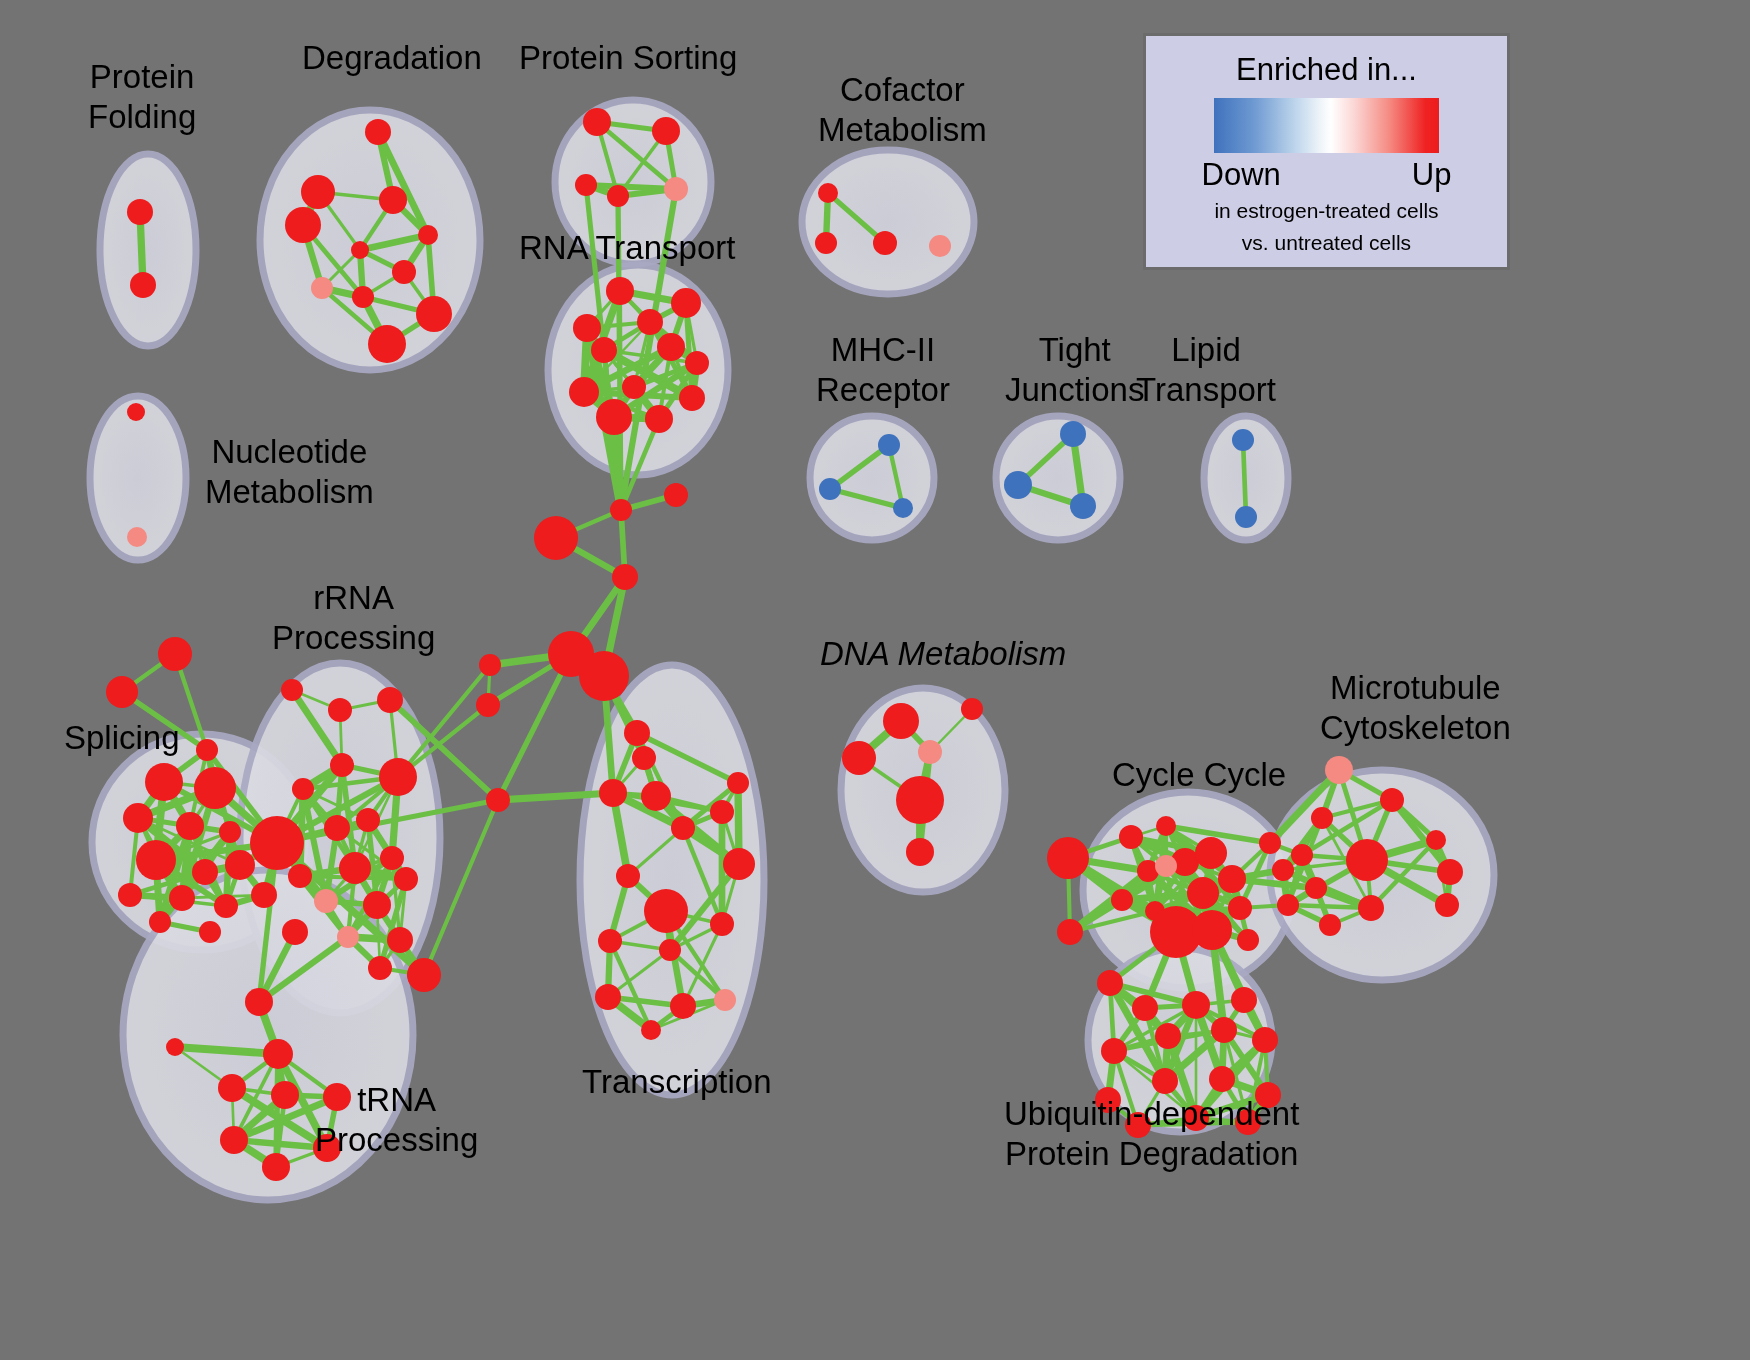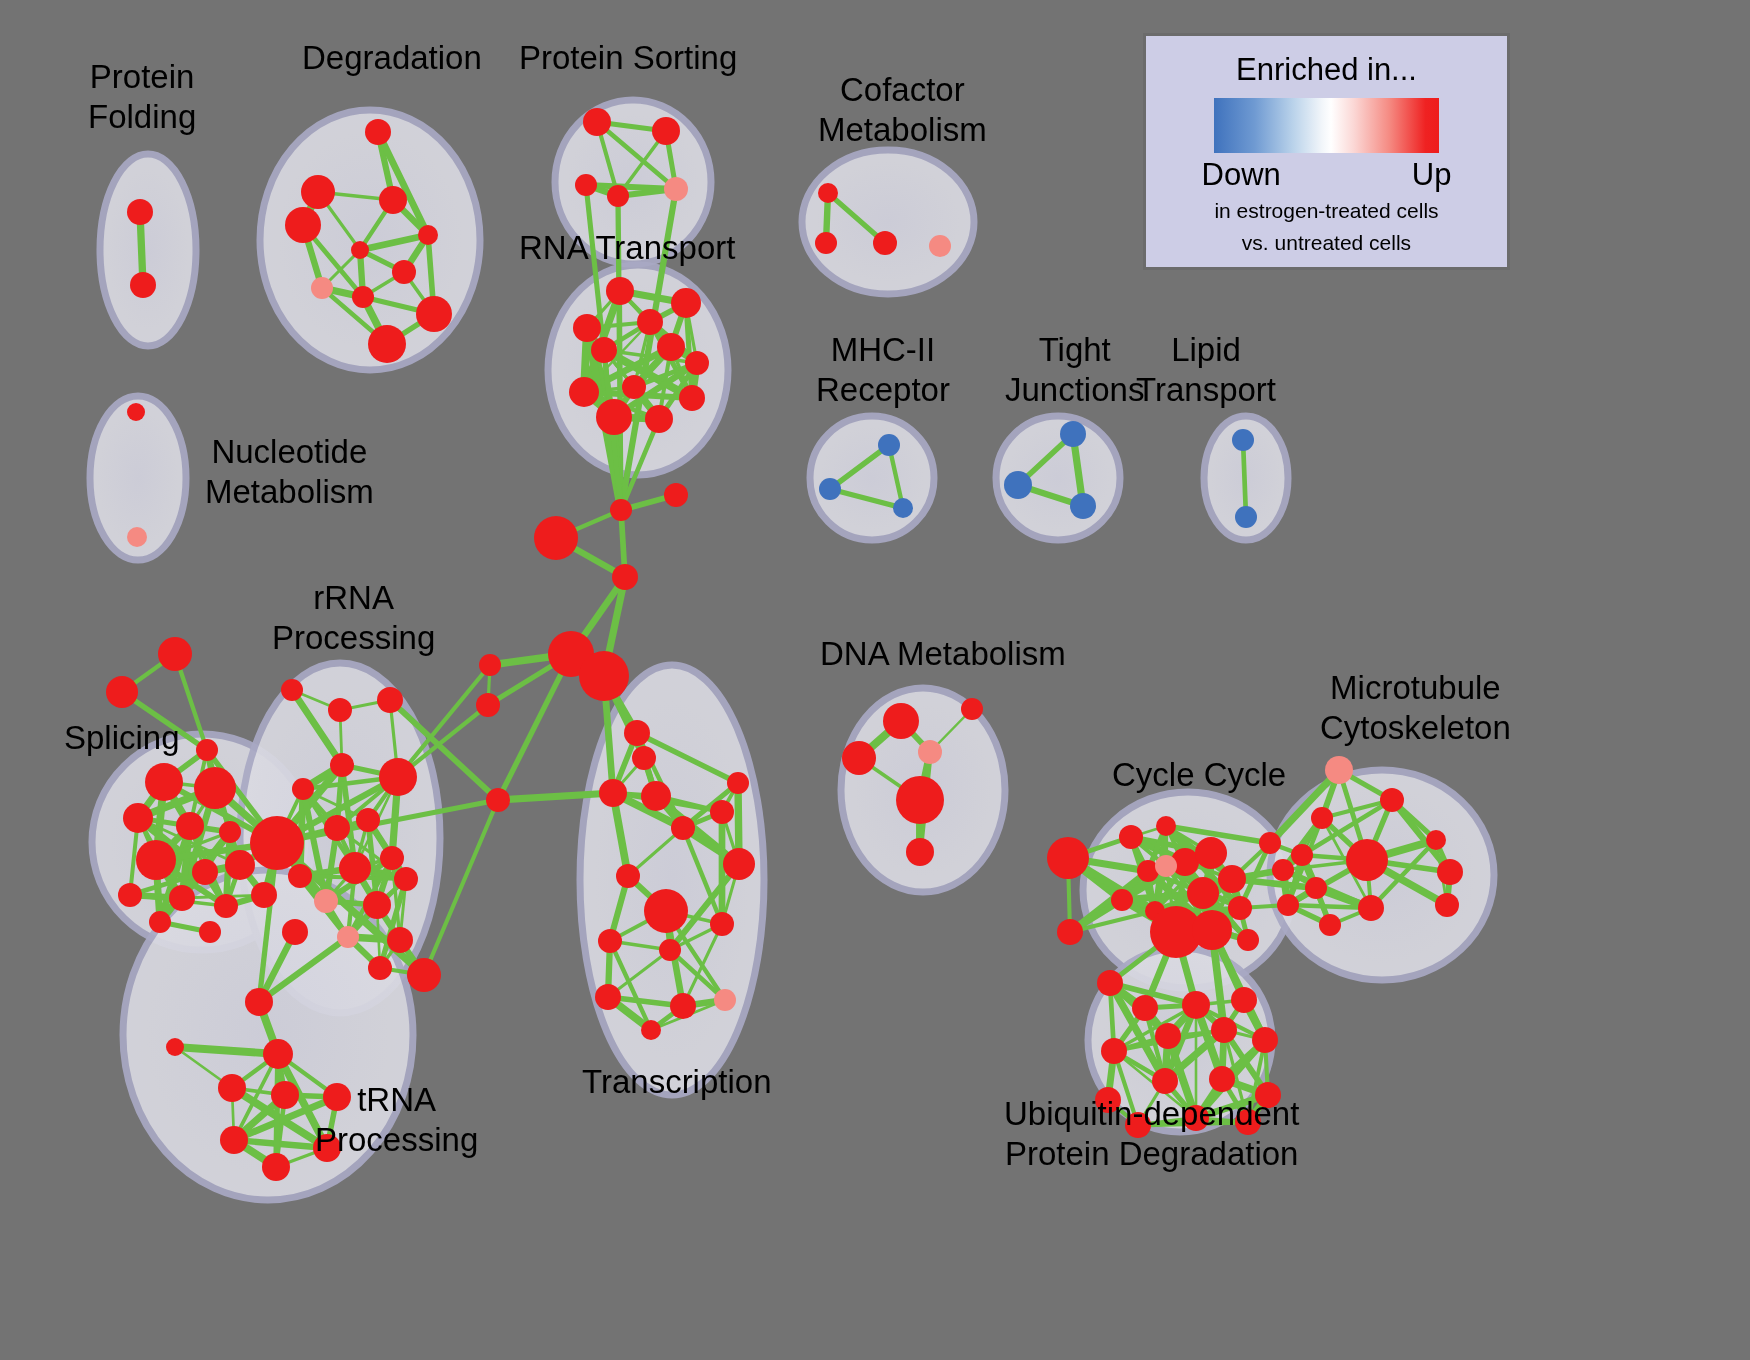--- a/index.html
+++ b/index.html
@@ -741,21 +741,21 @@
       <div class="lbl" style="left: 1005px; top: 330px;">Tight
 Junctions</div>
       <div class="lbl" style="left: 1136px; top: 330px;">Lipid
 Transport</div>
       <div class="lbl" style="left: 64px; top: 718px;">Splicing</div>
       <div class="lbl" style="left: 272px; top: 578px;">rRNA
 Processing</div>
       <div class="lbl" style="left: 315px; top: 1080px;">tRNA
 Processing</div>
       <div class="lbl" style="left: 582px; top: 1062px;">Transcription</div>
-      <div class="lbl" style="left: 820px; top: 634px;">DNA Metabolism</div>
+      <div class="lbl" style="left: 820px; top: 634px; font-style: italic;">DNA Metabolism</div>
       <div class="lbl" style="left: 1112px; top: 755px;">Cycle Cycle</div>
       <div class="lbl" style="left: 1320px; top: 668px;">Microtubule
 Cytoskeleton</div>
       <div class="lbl" style="left: 1004px; top: 1094px;">Ubiquitin-dependent
 Protein Degradation</div>
     </div>
 
   <div id="legend">
     <div id="legend-title">Enriched in...</div>
     <div id="legend-bar"></div>

